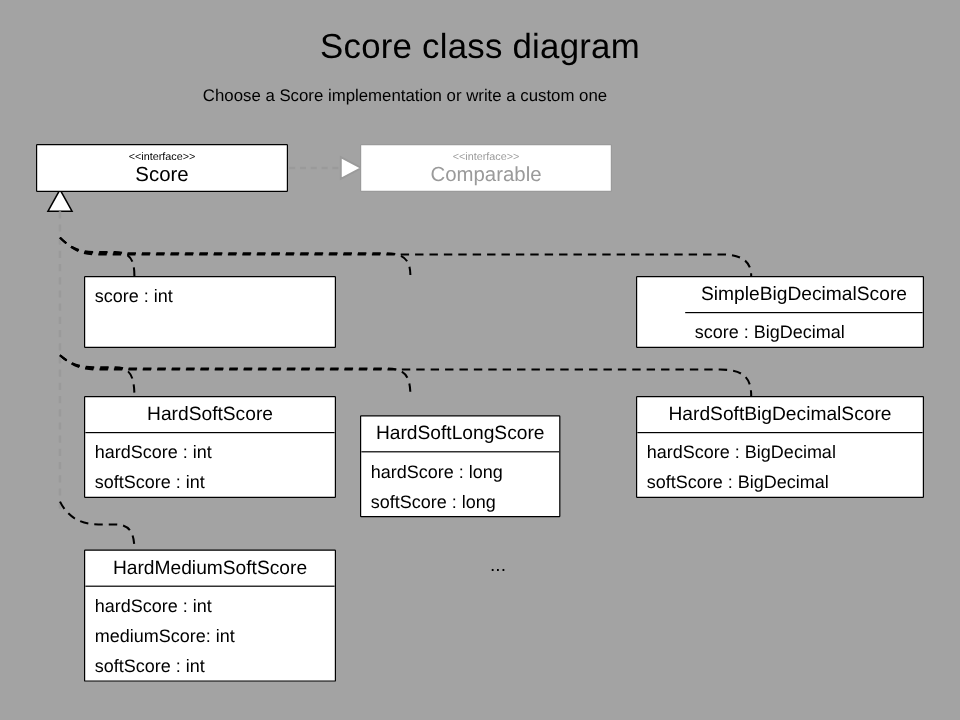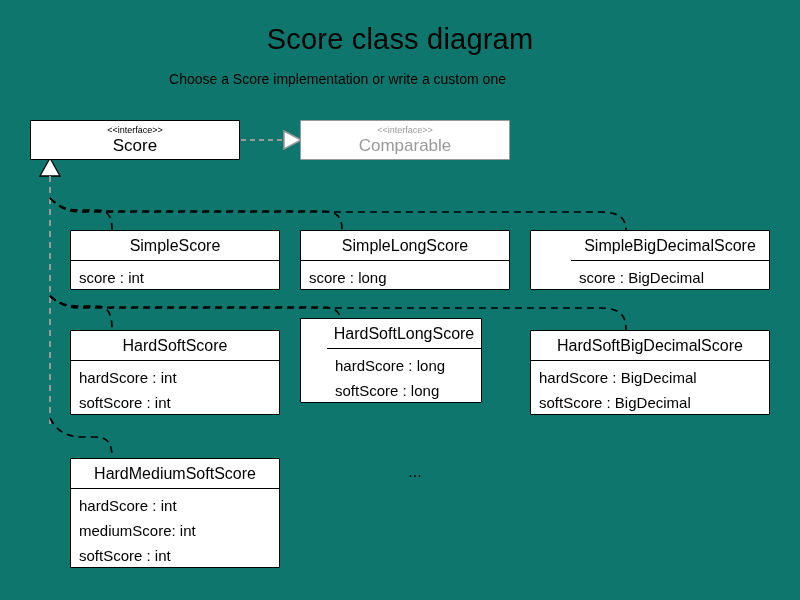--- a/index.html
+++ b/index.html
@@ -9,21 +9,21 @@
     background: #ffffff;
   }
   body {
     font-family: "Liberation Sans", sans-serif;
     color: #000000;
   }
   #canvas {
     position: relative;
     width: 800px;
     height: 600px;
-    background: #0f766e;
+    background: #a3a3a3;
     overflow: hidden;
   }
 
   
   #page-title {
     position: absolute;
     left: 0;
     top: 22px;
     width: 800px;
     text-align: center;
@@ -161,49 +161,42 @@
     <div class="stereotype">&lt;&lt;interface&gt;&gt;</div>
     <div class="iface-name">Score</div>
   </div>
 
   <div class="uml-box iface ghost" style="left:300px; top:120px; width:210px; height:40px;">
     <div class="stereotype">&lt;&lt;interface&gt;&gt;</div>
     <div class="iface-name">Comparable</div>
   </div>
 
   <div class="uml-box" style="left:70px; top:230px; width:210px; height:60px;">
-    <div class="cls-title">SimpleScore</div>
     <div class="cls-attrs">
       <div class="attr">score : int</div>
     </div>
   </div>
 
-  <div class="uml-box" style="left:300px; top:230px; width:210px; height:60px;">
-    <div class="cls-title">SimpleLongScore</div>
-    <div class="cls-attrs">
-      <div class="attr">score : long</div>
-    </div>
-  </div>
 
   <div class="uml-box" style="left:530px; top:230px; width:240px; height:60px;padding-left:40px;">
     <div class="cls-title">SimpleBigDecimalScore</div>
     <div class="cls-attrs">
       <div class="attr">score : BigDecimal</div>
     </div>
   </div>
 
   <div class="uml-box" style="left:70px; top:330px; width:210px; height:85px;">
     <div class="cls-title">HardSoftScore</div>
     <div class="cls-attrs">
       <div class="attr">hardScore : int</div>
       <div class="attr">softScore : int</div>
     </div>
   </div>
 
-  <div class="uml-box" style="left:300px; top:318px; width:182px; height:85px;padding-left:26px;">
+  <div class="uml-box" style="left:300px; top:346px; width:167px; height:85px;">
     <div class="cls-title">HardSoftLongScore</div>
     <div class="cls-attrs">
       <div class="attr">hardScore : long</div>
       <div class="attr">softScore : long</div>
     </div>
   </div>
 
   <div class="uml-box" style="left:530px; top:330px; width:240px; height:85px;">
     <div class="cls-title">HardSoftBigDecimalScore</div>
     <div class="cls-attrs">

